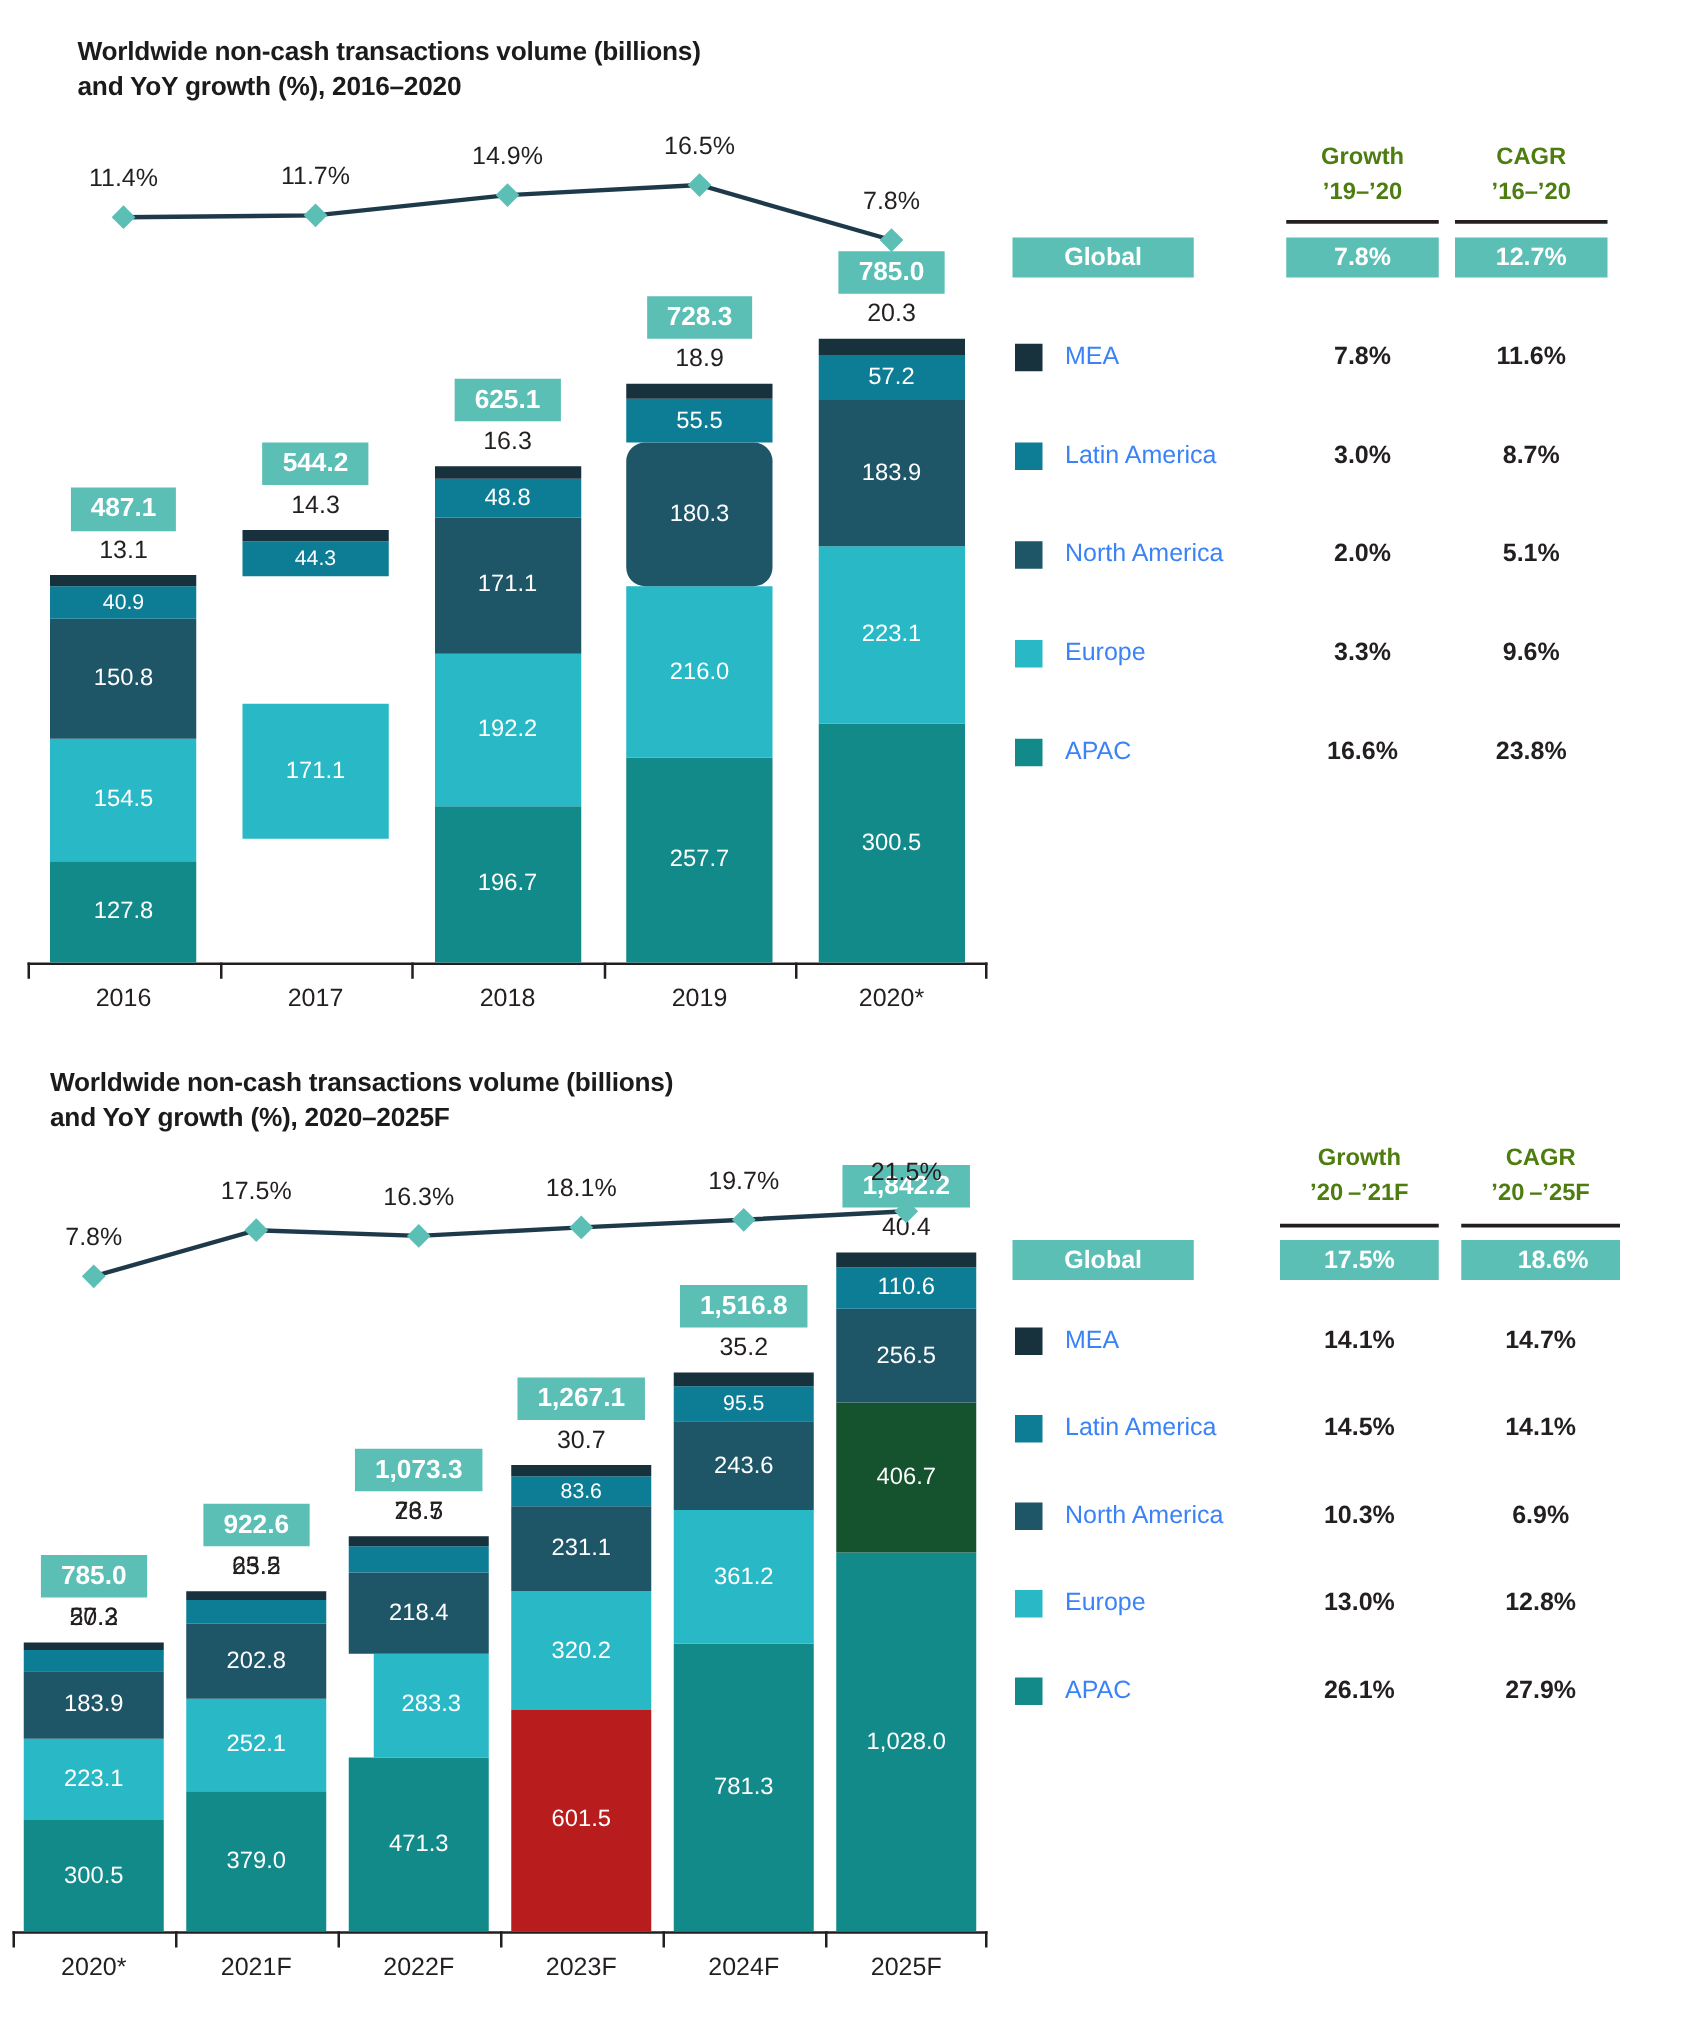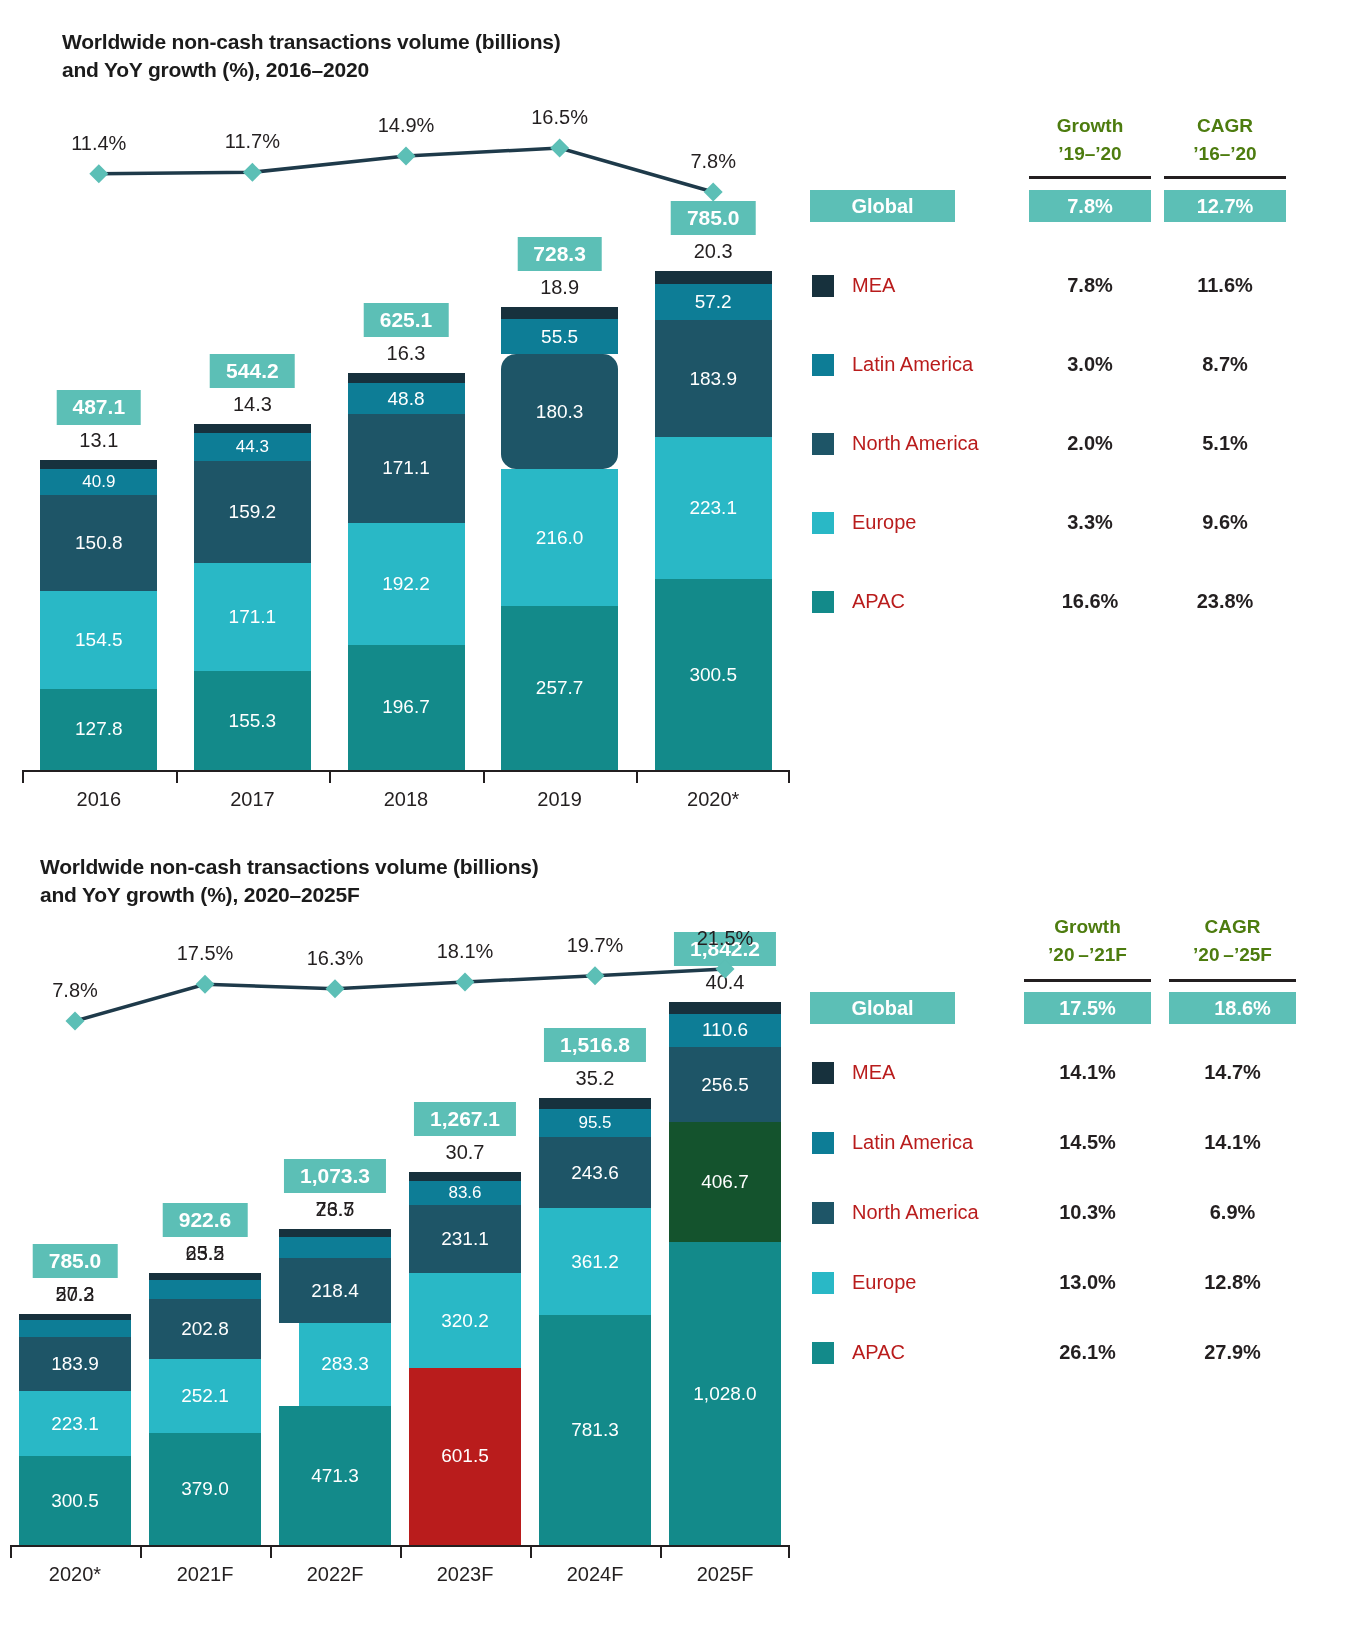--- a/index.html
+++ b/index.html
@@ -126,21 +126,21 @@
     height: 22px;
   }
   .lg-name {
     position: absolute;
     left: 58px;
     top: 0;
     height: 30px;
     display: flex;
     align-items: center;
     font-size: 20px;
-    color: #b91c1c;
+    color: #3b82f6;
     white-space: nowrap;
   }
   .lg-val {
     position: absolute;
     top: 0;
     height: 30px;
     display: flex;
     align-items: center;
     justify-content: center;
     font-size: 20px;
@@ -175,28 +175,22 @@
         </div>
         <div class="seg" style="background: rgb(13, 125, 150); bottom: 275.235px; height: 25.9919px;">
           <span style="font-size: 17px;">40.9</span>
         </div>
         <div class="seg" style="background: rgb(23, 49, 61); bottom: 301.227px; height: 8.32505px;"></div>
       </div>
       <div class="seg-outside-label" style="left: 8.8px; width: 180px; top: 429.448px;">13.1</div>
       <div class="total-badge" style="left: 98.8px; top: 390.448px;">487.1</div>
       <div class="xlabel" style="left: 18.8px; width: 160px; top: 788px;">2016</div>
       <div class="bar" style="left: 193.9px; top: 424.161px; width: 117px; height: 345.839px;">
-        <div class="seg" style="background: rgb(19, 138, 138); bottom: 0px; height: 98.6932px;">
-          <span>155.3</span>
-        </div>
         <div class="seg" style="background: rgb(41, 184, 198); bottom: 98.6932px; height: 108.734px;">
           <span>171.1</span>
-        </div>
-        <div class="seg" style="background: rgb(30, 85, 103); bottom: 207.427px; height: 101.172px;">
-          <span>159.2</span>
         </div>
         <div class="seg" style="background: rgb(13, 125, 150); bottom: 308.599px; height: 28.1526px;">
           <span style="font-size: 17px;">44.3</span>
         </div>
         <div class="seg" style="background: rgb(23, 49, 61); bottom: 336.751px; height: 9.08765px;"></div>
       </div>
       <div class="seg-outside-label" style="left: 162.4px; width: 180px; top: 393.161px;">14.3</div>
       <div class="total-badge" style="left: 252.4px; top: 354.161px;">544.2</div>
       <div class="xlabel" style="left: 172.4px; width: 160px; top: 788px;">2017</div>
       <div class="bar" style="left: 347.5px; top: 372.749px; width: 117px; height: 397.251px;">

